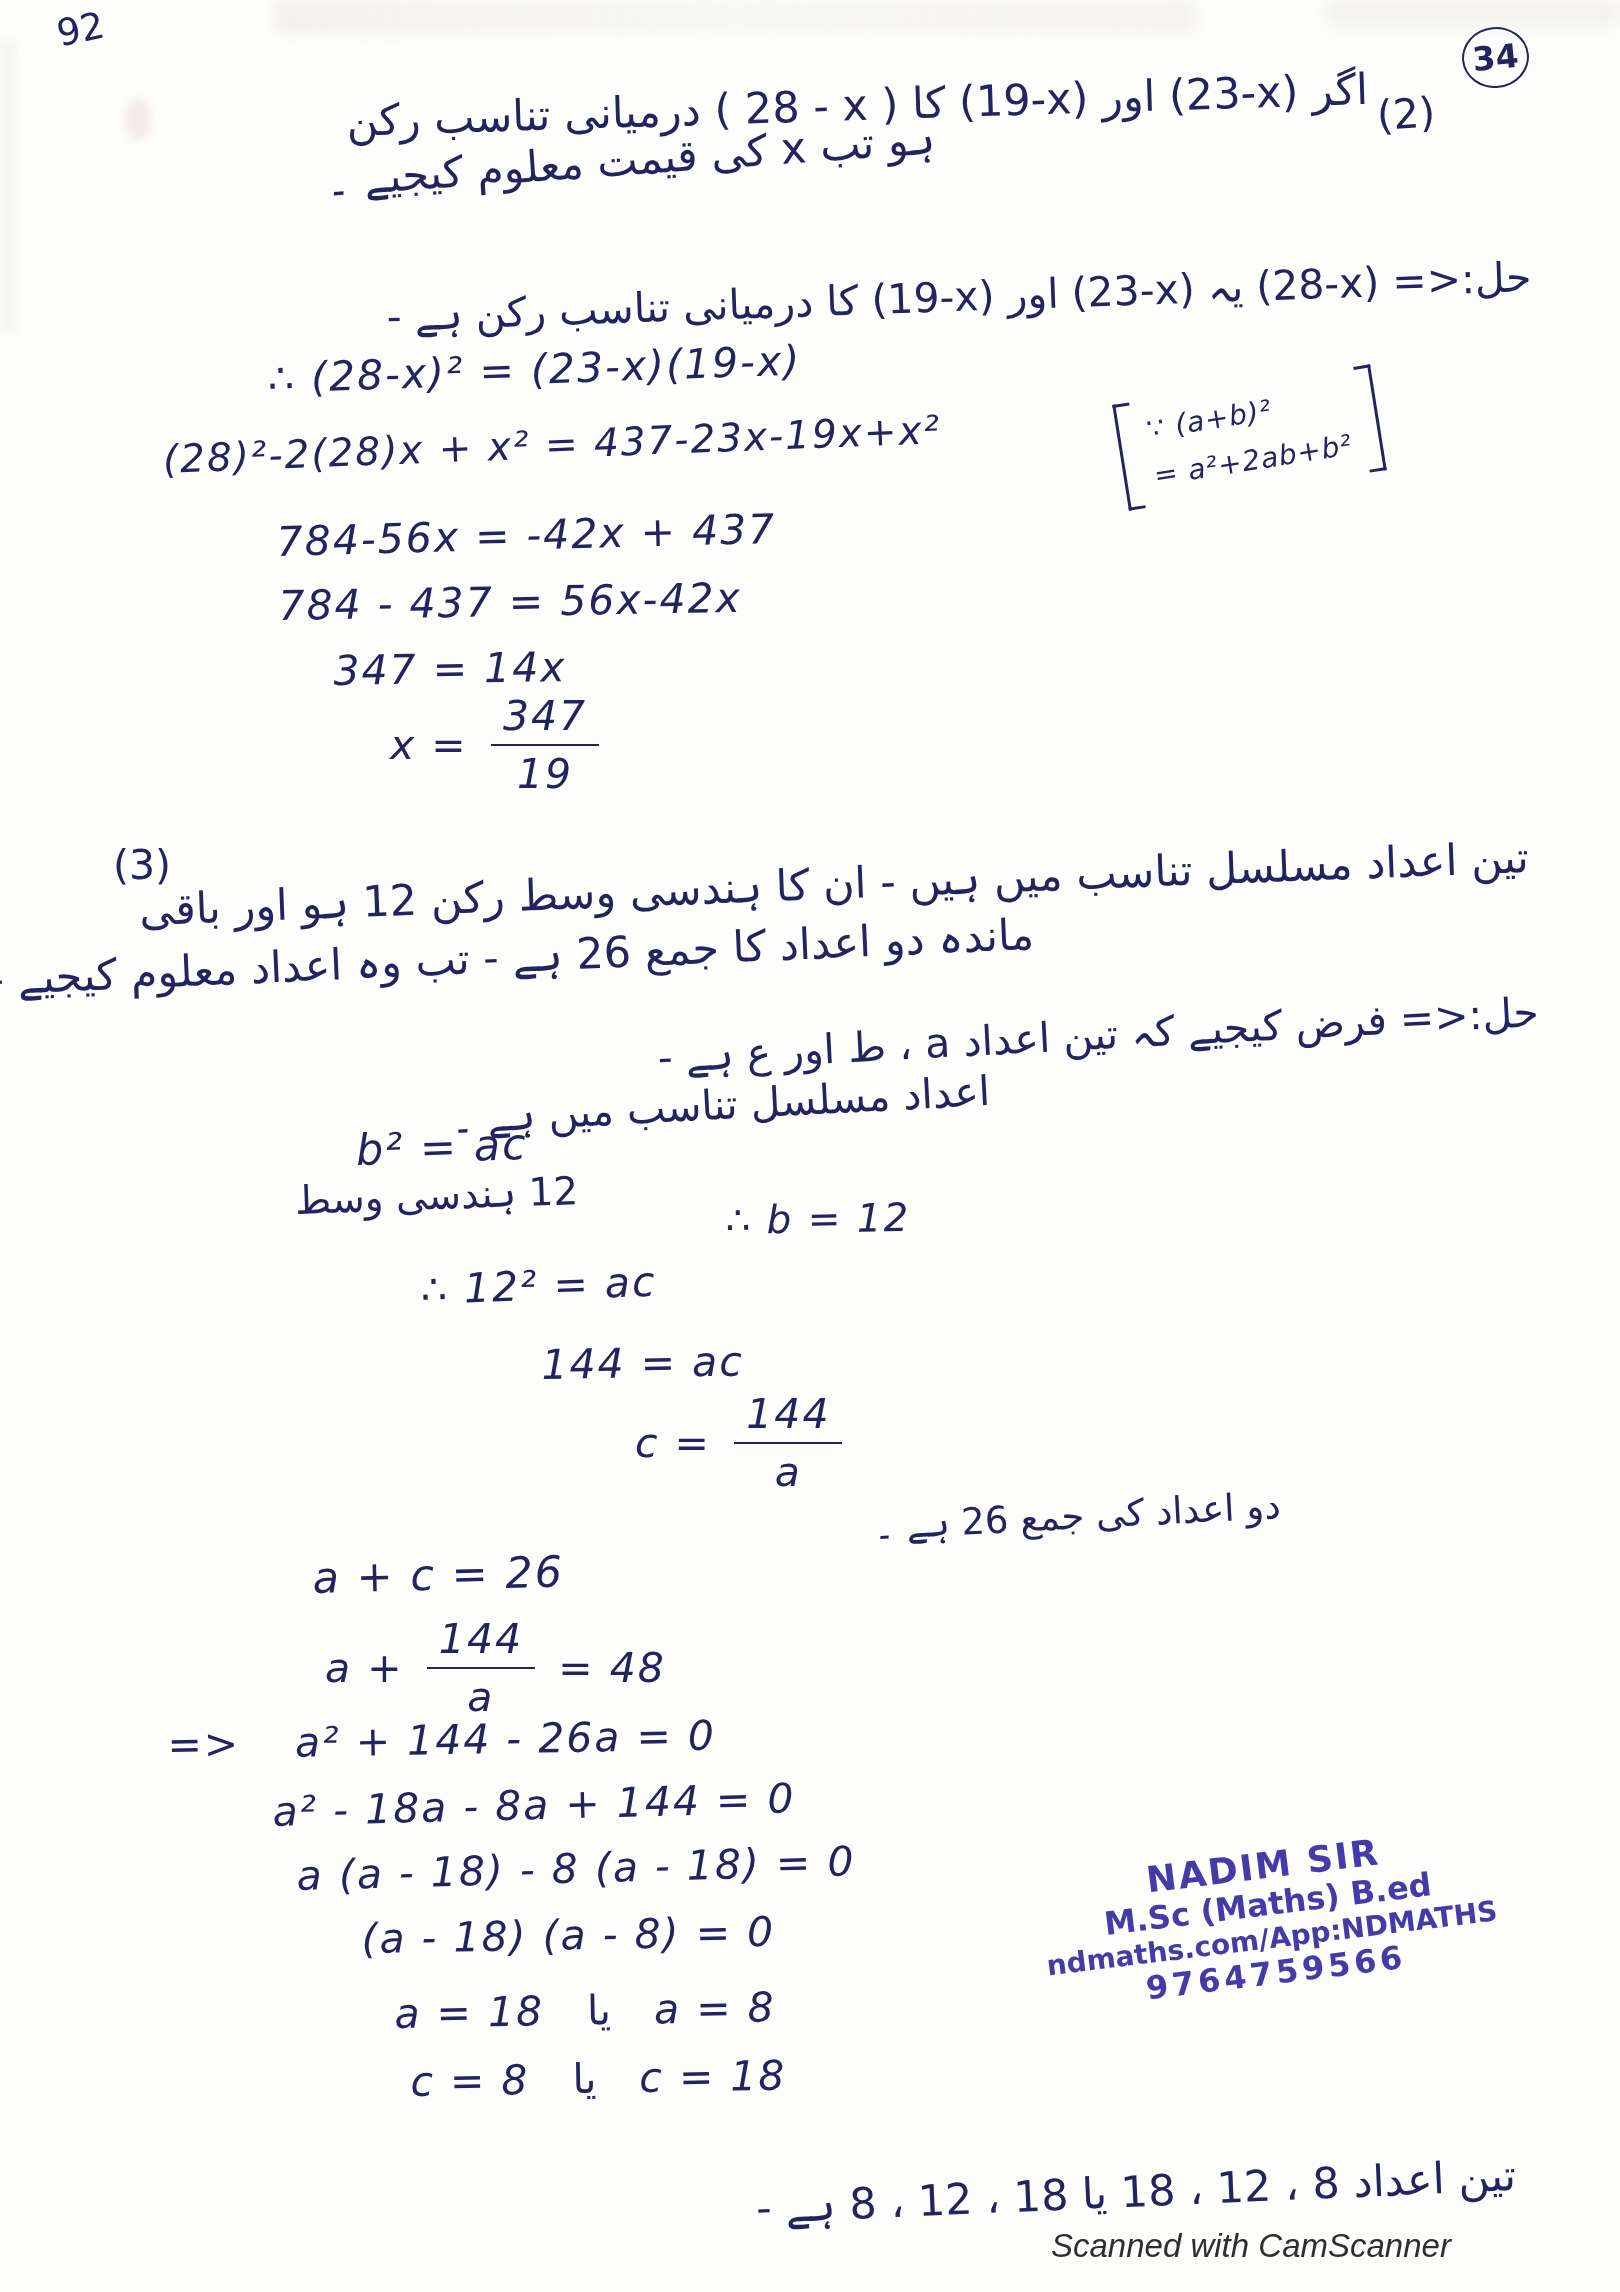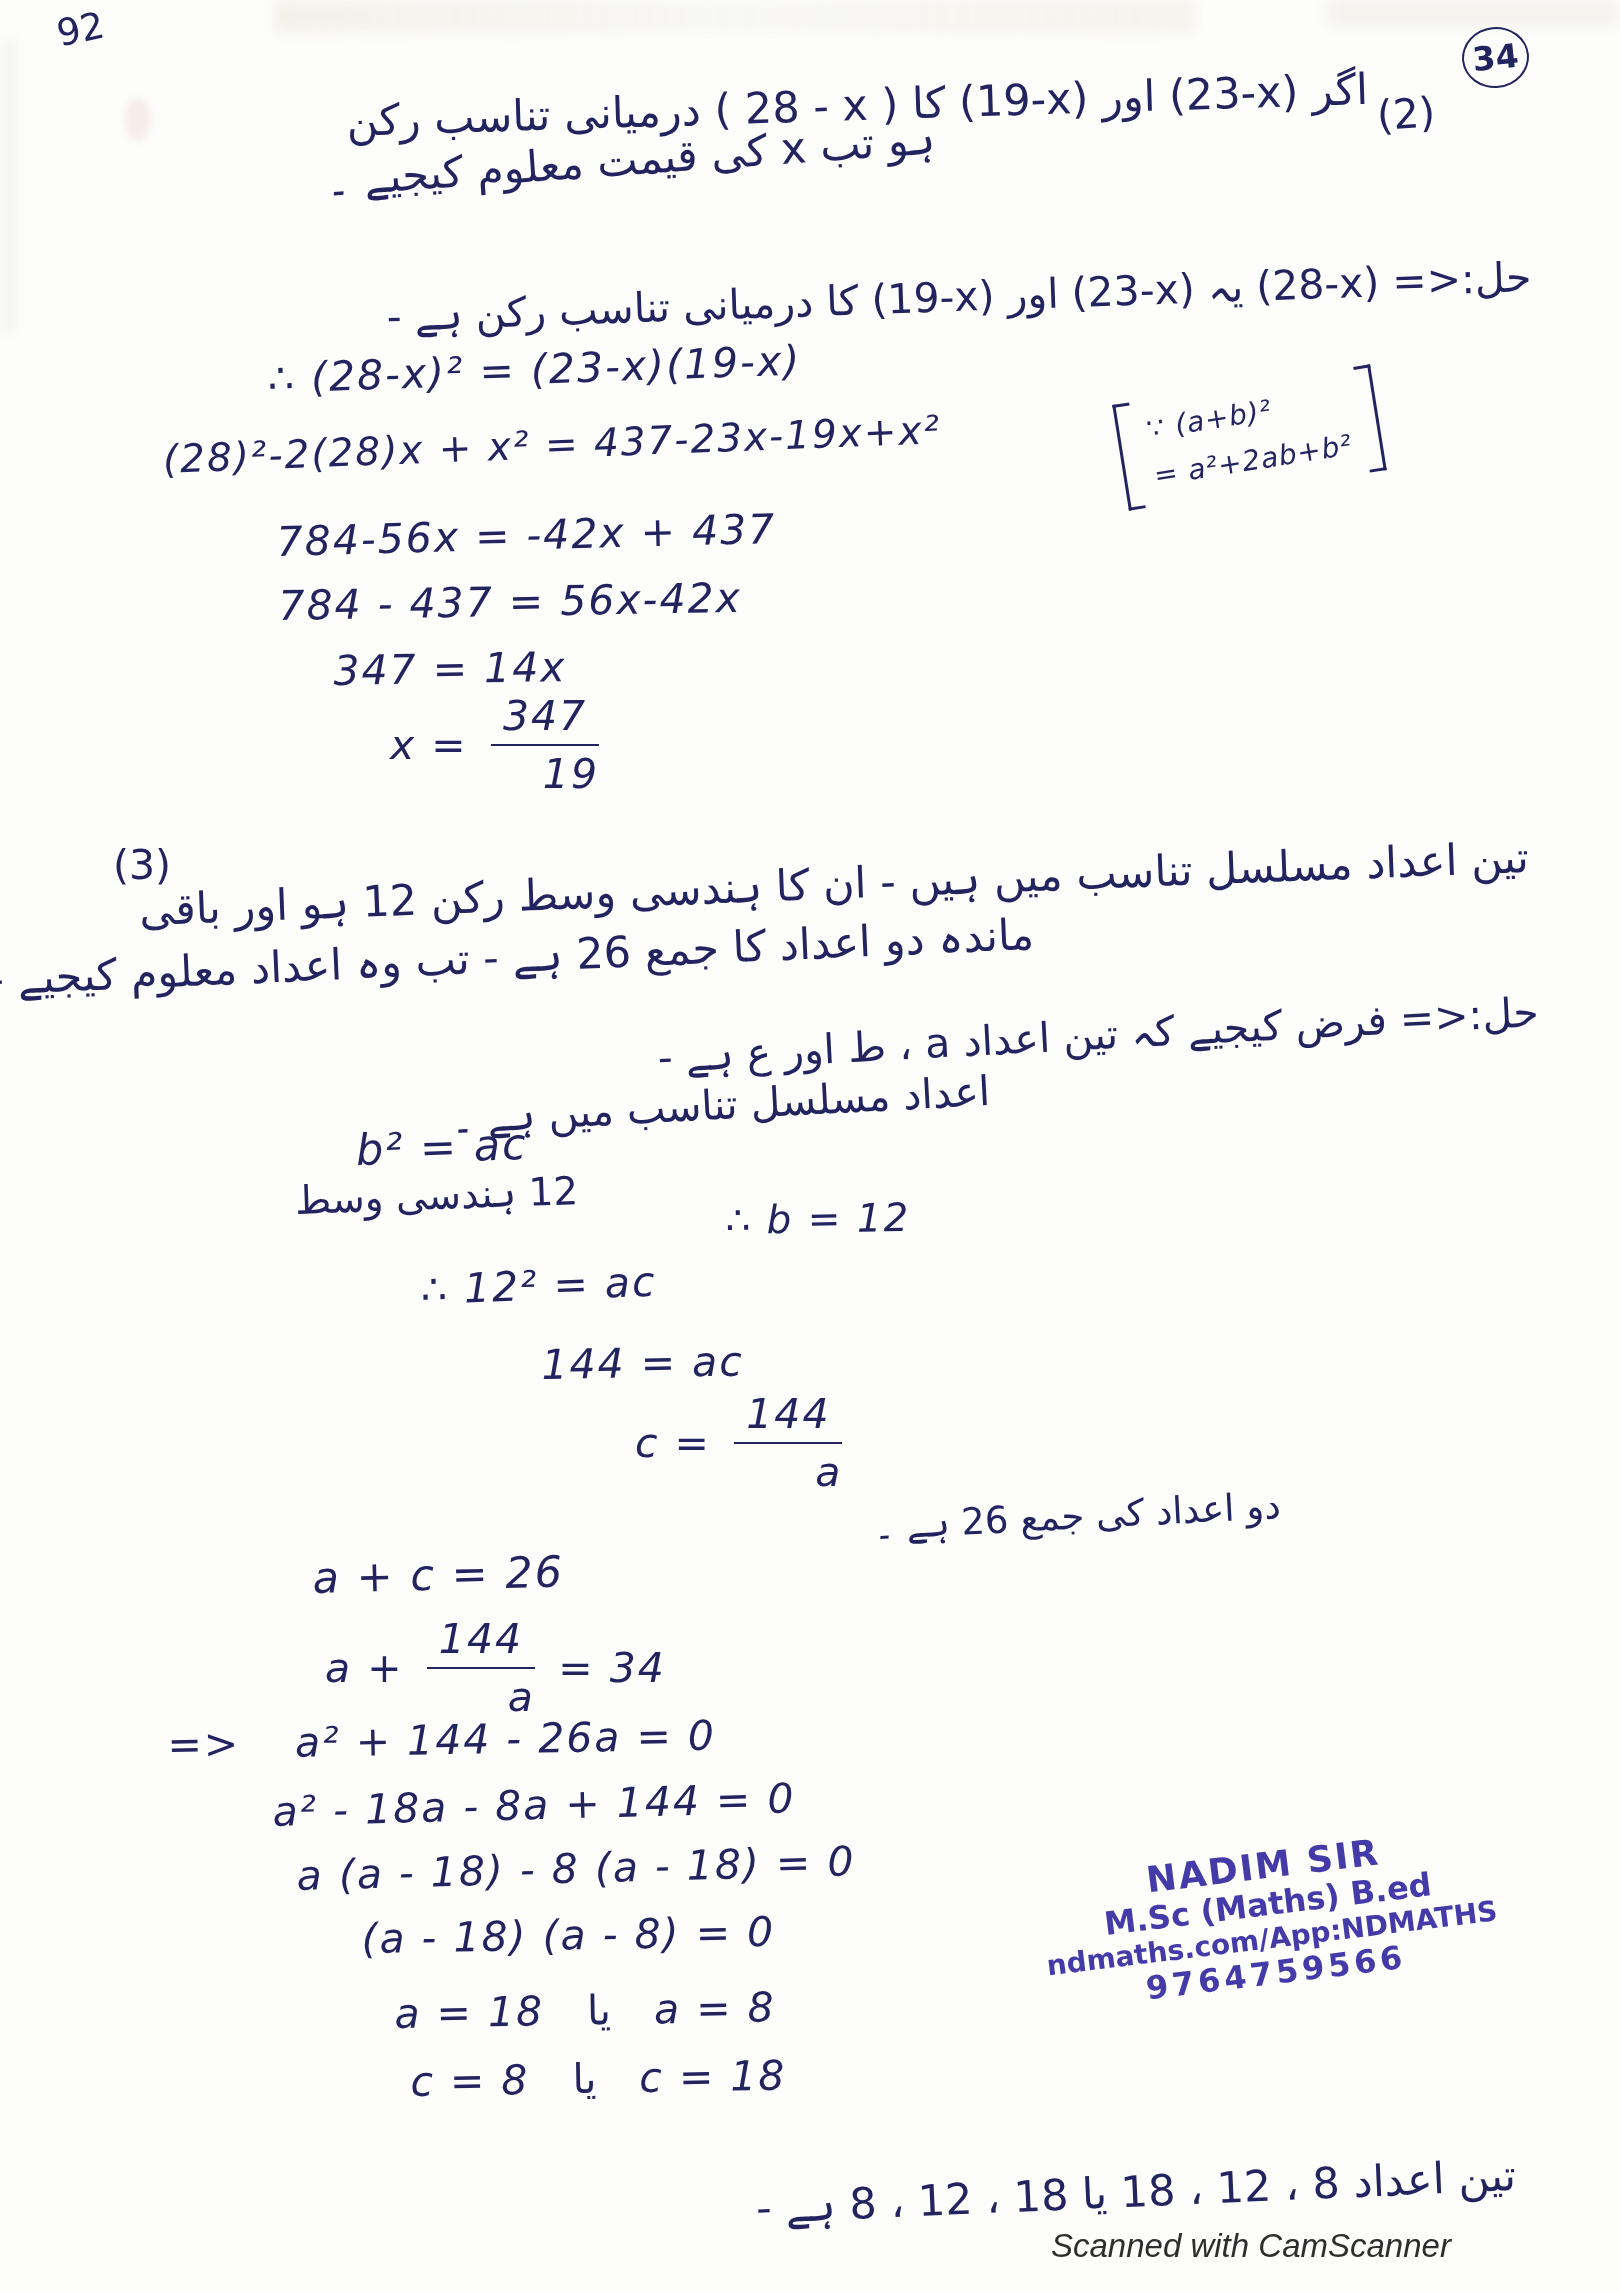--- a/index.html
+++ b/index.html
@@ -11,21 +11,21 @@
     font-family:"DejaVu Sans",sans-serif;
     color:#23235f;
   }
   .abs{position:absolute;white-space:nowrap;}
   
   .urdu{direction:rtl;text-align:right;font-size:43px;line-height:1.5;transform-origin:top right;}
   
   .math{font-style:italic;font-size:41px;letter-spacing:2px;transform-origin:top left;}
   .mrow{display:flex;align-items:center;gap:15.7px;}
   
-  .frac{display:inline-flex;flex-direction:column;align-items:flex-end;vertical-align:middle;margin:0 7.8px;}
+  .frac{display:inline-flex;flex-direction:column;align-items:center;vertical-align:middle;margin:0 7.8px;}
   .frac .num{border-bottom:2.9px solid #23235f;padding:0 11.8px 3.9px;}
   .frac .den{padding-top:3.9px;}
   
   .idnote{display:flex;align-items:stretch;transform-origin:center;}
   .brk{width:13.7px;}
   .brk.l{border-left:3.9px solid #23235f;border-top:3.9px solid #23235f;border-bottom:3.9px solid #23235f;}
   .brk.r{border-right:3.9px solid #23235f;border-top:3.9px solid #23235f;border-bottom:3.9px solid #23235f;}
   .idlines{padding:5.9px 13.7px;font-style:italic;font-size:28px;letter-spacing:1px;line-height:1.7;}
   
   .badge{
@@ -136,21 +136,21 @@
   <div class="abs urdu" style="right:341px;top:1478px;font-size:37px;transform:rotate(-3deg);">دو اعداد کی جمع 26 ہے ۔</div>
 
   <div class="abs math" style="left:312px;top:1553px;font-size:43px;transform:rotate(-1.5deg);">a + c  =  26</div>
 
   <div class="abs math mrow" style="left:325px;top:1615px;">
     <span>a  +</span>
     <span class="frac">
       <span class="num">144</span>
       <span class="den">a</span>
     </span>
-    <span>=  34</span>
+    <span>=  48</span>
   </div>
 
   <div class="abs math mrow" style="left:167px;top:1721px;gap:55px;transform:rotate(-1deg);">
     <span>=&gt;</span>
     <span>a² + 144 - 26a  =  0</span>
   </div>
 
   <div class="abs math" style="left:272px;top:1788px;transform:rotate(-1.5deg);">a² - 18a - 8a  + 144 = 0</div>
 
   <div class="abs math" style="left:296px;top:1852px;transform:rotate(-1.5deg);">a (a - 18) - 8 (a - 18)  = 0</div>

